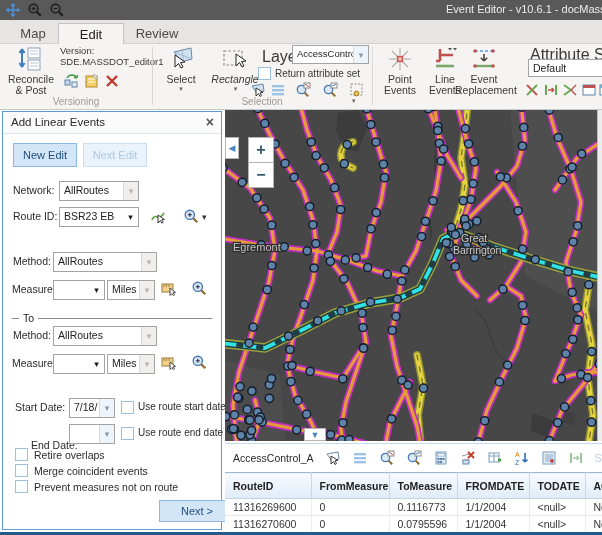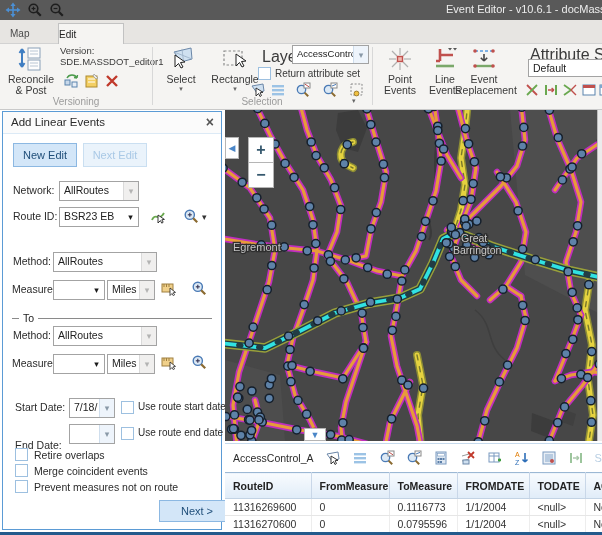--- a/index.html
+++ b/index.html
@@ -4,21 +4,21 @@
 <style>
   *{margin:0;padding:0;box-sizing:border-box;}
   html,body{width:602px;height:535px;}
   body{position:relative;font-family:"Liberation Sans",sans-serif;font-size:11px;color:#333;background:#fff;overflow:hidden;}
   .abs{position:absolute;}
   
   .titlebar{position:absolute;left:0;top:0;width:602px;height:20px;background:#595959;display:flex;align-items:center;padding-left:5px;gap:6px;}
   .titlebar .title{position:absolute;left:446px;top:3px;color:#ededed;font-size:11px;white-space:nowrap;}
   
   .tabrow{position:absolute;left:0;top:20px;width:602px;height:24px;background:#e7e5e2;border-bottom:1px solid #d2d2d2;}
-  .tab{position:absolute;top:3px;height:21px;line-height:21px;color:#4a4a4a;font-size:10px;}
+  .tab{position:absolute;top:3px;height:21px;line-height:21px;text-align:center;color:#4a4a4a;font-size:13px;}
   .tab.active{background:#f5f4f2;border:1px solid #c2c2c2;border-bottom:none;color:#222;}
   
   .ribbon{position:absolute;left:0;top:44px;width:602px;height:66px;background:#f5f4f2;border-bottom:1px solid #c9c9c9;}
   .vsep{position:absolute;top:3px;height:58px;width:1px;background:#d8d8d8;}
   .grplabel{position:absolute;top:52px;height:12px;text-align:center;color:#9b9b9b;font-size:10px;}
   .bb{position:absolute;top:2px;text-align:center;font-size:10.5px;line-height:11px;color:#3a3a3a;}
   .bb .lbl{margin-top:2px;}
   .dd{font-size:7px;color:#666;line-height:8px;display:block;text-align:center;}
   .rlbl{position:absolute;font-size:16px;color:#3a3a3a;white-space:nowrap;}
   .rsmall{position:absolute;font-size:9.5px;color:#3a3a3a;white-space:nowrap;}
@@ -78,20 +78,21 @@
       <circle cx="6.5" cy="6.5" r="4.3" fill="none" stroke="#1e1e1e" stroke-width="1.6"></circle>
       <line x1="9.8" y1="9.8" x2="13.8" y2="13.8" stroke="#1e1e1e" stroke-width="2.2"></line>
       <line x1="4.6" y1="6.5" x2="8.4" y2="6.5" stroke="#1e1e1e" stroke-width="1.2"></line>
     </svg>
   <span class="title">Event Editor - v10.6.1 - docMassDOTM</span>
 </div>
 
 <div class="tabrow">
   <div class="tab" style="left:10px;width:46px;">Map</div>
   <div class="tab active" style="left:58px;width:66px;">Edit</div>
+  <div class="tab" style="left:126px;width:62px;">Review</div>
 </div>
 
 <div class="ribbon">
 
   <div class="bb" style="left:4px;width:54px;">
     <svg class="i24" viewBox="0 0 26 26">
       <path d="M4 3 L4 21 M4 3 L1.5 7 M4 3 L6.5 7 M4 21 L1.5 17 M4 21 L6.5 17" stroke="#3f7ec2" stroke-width="2" fill="none"></path>
       <rect x="10" y="2" width="12" height="10" fill="#fdfdfd" stroke="#8aa0b8"></rect>
         <line x1="12" y1="5" x2="20" y2="5" stroke="#b9c6d4"></line>
         <line x1="12" y1="8" x2="20" y2="8" stroke="#b9c6d4"></line>
@@ -122,21 +123,21 @@
 
   <div class="bb" style="left:158px;width:46px;">
     <svg class="i24" viewBox="0 0 26 26">
       <path d="M6 6 L23 2 24 13 13 16 Z" fill="#cfe0f0" stroke="#6b87a8"></path>
         <path d="M14 2.8 L15.5 15.5 M6 6 L24 13" stroke="#9ab0c6" stroke-width="0.8"></path>
       <path d="M7 9 L7 21 L10.5 17.5 L13 22 L15 21 L12.5 16.5 L17 16 Z" fill="#fff" stroke="#222" stroke-width="1"></path>
     </svg>
     <div class="lbl">Select</div>
     <span class="dd">▾</span>
   </div>
-  <div class="bb" style="left:208px;width:54px;">
+  <div class="bb" style="left:208px;width:54px;font-style:italic;">
     <svg class="i24" viewBox="0 0 26 26">
       <rect x="2" y="5" width="18" height="14" fill="none" stroke="#8a8a8a" stroke-dasharray="2.5,2" stroke-width="1.2"></rect>
       <path d="M14 8 L14 20 L17.5 16.5 L20 21 L22 20 L19.5 15.5 L24 15 Z" fill="#fff" stroke="#222" stroke-width="1"></path>
     </svg>
     <div class="lbl">Rectangle</div>
     <span class="dd">▾</span>
   </div>
   <span class="rlbl" style="left:262px;top:4px;">Layer:</span>
   <div class="sel" style="left:292px;top:1px;width:77px;height:19px;">
     <span class="txt" style="font-size:9.5px;">AccessControl_A</span>
@@ -328,21 +329,21 @@
       <line x1="6.8" y1="4.8" x2="6.8" y2="8.8" stroke="#335" stroke-width="1.1"></line>
     </svg>
 
   <span class="plabel" style="left:12px;top:289px;">Start Date:</span>
   <div class="sel" style="left:66px;top:286px;width:46px;">
     <span class="txt">7/18/</span>
     <span class="arw lt">▾</span>
   </div>
   <div class="cb" style="left:118px;top:289px;"></div>
   <span class="plabel" style="left:135px;top:289px;font-size:10px;">Use route start date</span>
-  <span class="plabel" style="left:12px;top:315px;margin-top:12px;">End Date:</span>
+  <span class="plabel" style="left:28px;top:315px;margin-top:12px;">End Date:</span>
   <div class="sel" style="left:66px;top:312px;width:46px;">
     <span class="txt"></span>
     <span class="arw lt">▾</span>
   </div>
   <div class="cb" style="left:118px;top:315px;"></div>
   <span class="plabel" style="left:135px;top:315px;font-size:10px;">Use route end date</span>
 
   <div class="cb" style="left:12px;top:336px;"></div>
   <span class="plabel" style="left:31px;top:337px;">Retire overlaps</span>
   <div class="cb" style="left:12px;top:352px;"></div>

